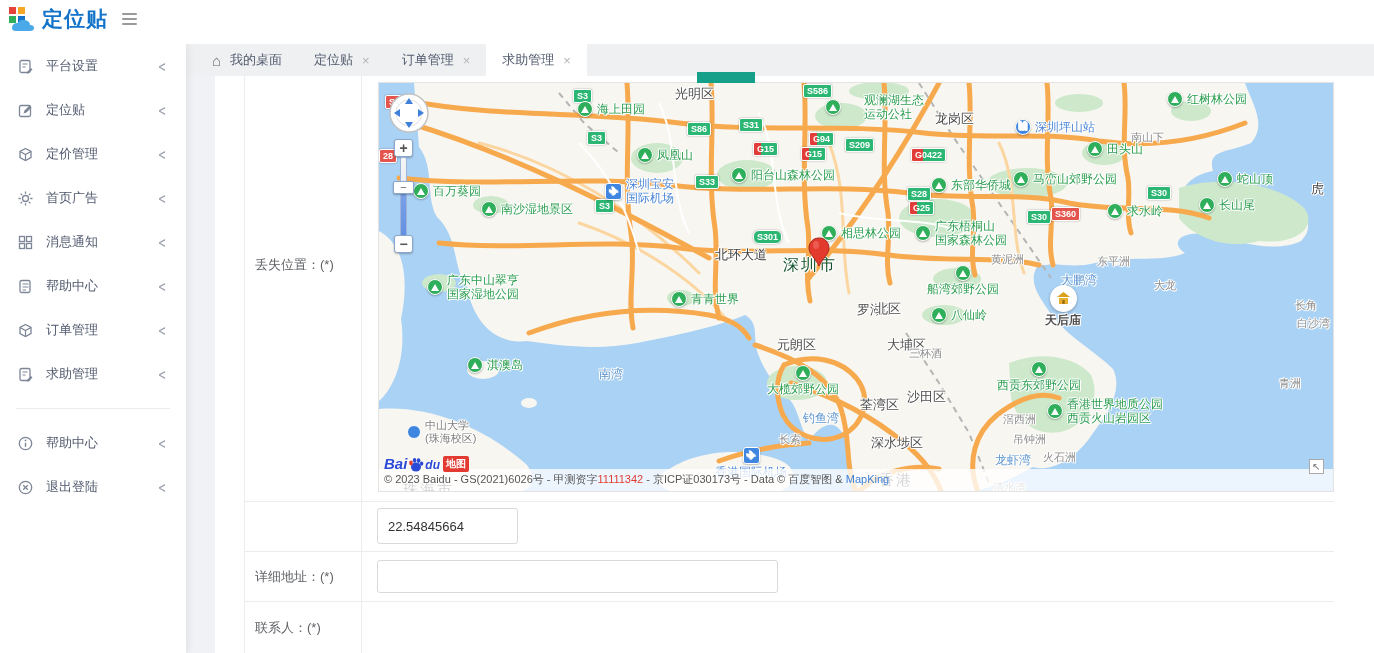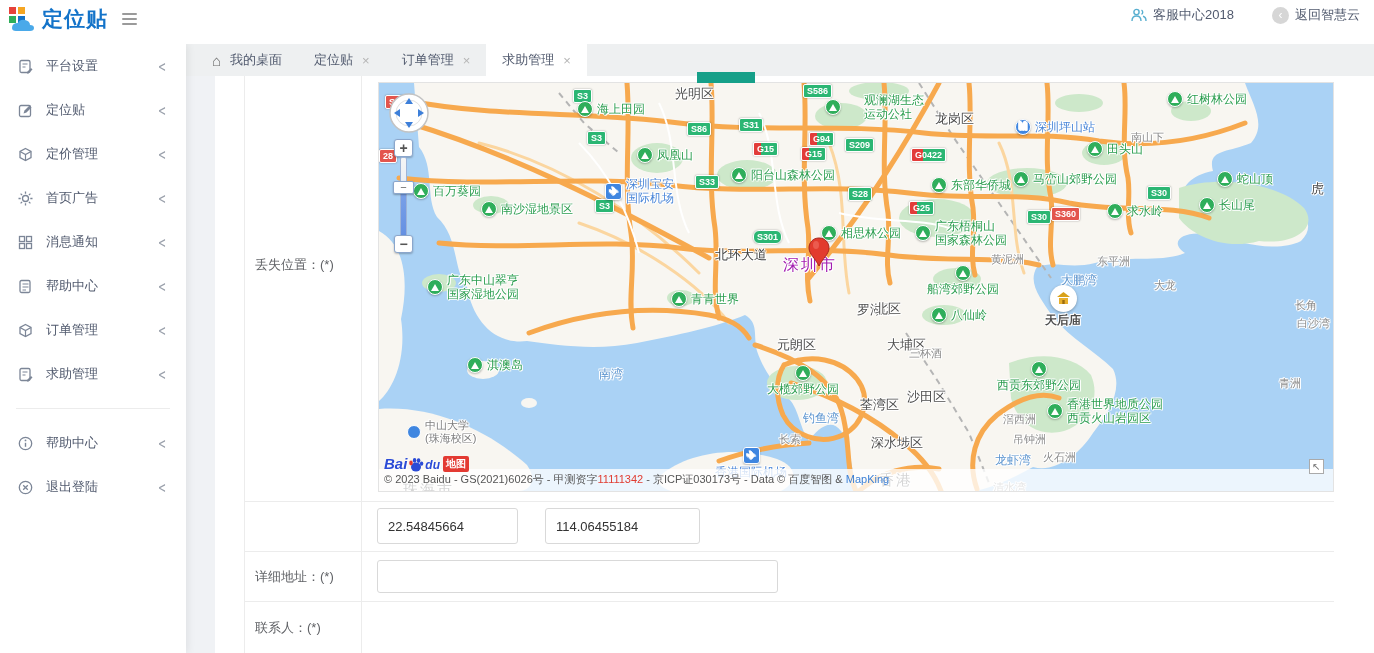--- a/index.html
+++ b/index.html
@@ -39,21 +39,21 @@
 .flabel { position:absolute; left:40px; font-size:13px; color:#606266; }
 .inp { position:absolute; border:1px solid #d9d9d9; border-radius:3px; font-size:13px; color:#333; padding:0 10px; background:#fff; outline:none; font-family:inherit; }
 .teal-clip { position:absolute; left:697px; top:72px; width:58px; height:11px; background:#16a089; z-index:22; }
 
 
 .map { position:absolute; left:163px; top:6px; width:956px; height:410px; overflow:hidden; background:#aad2f5; border:1px solid #e3e3e3; cursor:grab; }
 .map svg.base { position:absolute; left:0; top:0; z-index:1; }
 .lbl { position:absolute; white-space:nowrap; z-index:6; line-height:1.2;
   text-shadow:-1px 0 #fff,1px 0 #fff,0 -1px #fff,0 1px #fff,1px 1px #fff,-1px -1px #fff; }
 .district { font-size:13px; color:#4d4d4d; }
-.city { font-size:16px; color:#a21caf; letter-spacing:2px; }
+.city { font-size:16px; color:#14532d; letter-spacing:2px; }
 .city2 { font-size:15px; color:#404040; letter-spacing:2px; }
 .water-lb { font-size:12px; color:#5b94cf; }
 .tiny { font-size:11px; color:#8b8b8b; }
 .street { font-size:13px; color:#3c3c3c; }
 .poi { display:flex; align-items:center; gap:4px; }
 .poi.stack { flex-direction:column; gap:1px; align-items:center; }
 .gtext { font-size:12px; color:#2a9d4e; }
 .gpin { width:16px; height:16px; background:#2fae5b; border:1px solid #fff; border-radius:50%; box-shadow:0 1px 2px rgba(0,0,0,.25); position:relative; flex:none; }
 .gpin:after { content:""; position:absolute; left:3px; top:3.5px; border-left:4px solid transparent; border-right:4px solid transparent; border-bottom:7px solid #fff; }
 .bluebox { width:17px; height:17px; background:#3f86e0; border:1px solid #fff; border-radius:3px; color:#fff; font-size:11px; display:flex; align-items:center; justify-content:center; flex:none; box-shadow:0 1px 2px rgba(0,0,0,.25); }
@@ -89,34 +89,20 @@
       <rect x="10" y="10" width="7" height="7" fill="#1373c9"></rect>
       <path d="M4 22 q0-5 6-5 q2-4 7-3 q5 1 5 5 q4 0 4 3 q0 3 -4 3 l-14 0 q-4 0 -4-3z" fill="#4aa9e9"></path>
     </svg>
     <span class="logo-text">定位贴</span>
   </div>
   <div class="burger">
       <i></i>
       <i></i>
       <i></i>
     </div>
-  <div class="header-right">
-    <div class="hr-item">
-      <svg width="16" height="14" viewBox="0 0 16 14">
-        <circle cx="5.5" cy="4" r="2.6" fill="none" stroke="#57aecf" stroke-width="1.4"></circle>
-        <path d="M1 13 q0-5 4.5-5 q4.5 0 4.5 5" fill="none" stroke="#57aecf" stroke-width="1.4"></path>
-        <path d="M10.5 2 a2.6 2.6 0 0 1 0 4.4 M12 8.3 q3 .7 3 4.7" fill="none" stroke="#57aecf" stroke-width="1.4"></path>
-      </svg>
-      <span>客服中心2018</span>
-    </div>
-    <div class="hr-item">
-      <span class="circ-back">‹</span>
-      <span>返回智慧云</span>
-    </div>
-  </div>
 </div>
 
 <div class="sidebar" id="sidebar">
     <div class="side-item">
       <svg viewBox="0 0 15 15" stroke="#7c8697" fill="none">
         <rect x="2" y="1.5" width="10" height="12" rx="1.5" fill="none" stroke-width="1.3"></rect>
         <path d="M4.5 5h5 M4.5 8h3" stroke-width="1.2"></path>
         <path d="M9 13l4-4 1.5 1.5-4 4H9z" fill="#7c8697" stroke="none"></path>
       </svg>
       <span>平台设置</span>
@@ -230,21 +216,20 @@
     <div class="vline" style="left:146px"></div>
     <div class="hline" style="top:425px"></div>
     <div class="hline" style="top:475px"></div>
     <div class="hline" style="top:525px"></div>
 
     <div class="flabel" style="top:180px">丢失位置：(*)</div>
     <div class="flabel" style="top:492px">详细地址：(*)</div>
     <div class="flabel" style="top:543px">联系人：(*)</div>
 
     <input class="inp" style="left: 162px; top: 432px; width: 141px; height: 36px;" value="22.54845664">
-    <input class="inp" style="left: 330px; top: 432px; width: 155px; height: 36px;" value="114.06455184">
     <input class="inp" style="left: 162px; top: 484px; width: 401px; height: 33px;" value="">
 
     <div class="map" id="map">
       <svg class="base" width="956" height="410" viewBox="0 0 956 410">
 
         <path fill="#f8f6f1" d="M35,0 L866,0 C874,22 888,42 872,60 C848,70 828,66 834,88 C810,92 798,108 802,126 C822,112 856,106 890,114 C922,122 940,140 922,158 C898,170 862,160 832,152 C806,146 788,158 806,170 C782,180 748,172 716,180 C692,186 676,178 658,184 C648,200 662,216 674,234 C692,256 716,268 734,286 C744,306 730,330 714,350 C700,372 676,390 654,384 C636,394 616,404 596,408 L480,408 C470,386 474,364 462,348 C452,334 438,346 430,358 C420,344 420,324 408,314 C394,300 384,286 378,268 C374,252 380,240 366,232 C338,244 298,252 258,260 C216,268 178,262 148,258 C116,262 94,238 88,204 C74,188 80,154 58,134 C46,114 56,84 40,64 Z"></path>
         <path fill="#f8f6f1" d="M0,148 C26,162 30,198 22,236 C28,276 14,306 0,318 Z"></path>
         <path fill="#f8f6f1" d="M0,326 C58,322 112,350 148,382 C158,396 152,408 140,408 L0,408 Z"></path>
         <path fill="#f8f6f1" d="M282,392 C308,370 356,362 398,376 C420,384 418,400 402,408 L292,408 C280,404 276,398 282,392 Z"></path>
         <path fill="#f8f6f1" d="M495,402 C525,392 562,394 582,402 L582,408 L495,408 Z"></path>
@@ -473,21 +458,21 @@
           <span class="shield" style="left: 216px; top: 116px;">S3</span>
           <span class="shield" style="left: 424px; top: 1px;">S586</span>
           <span class="shield" style="left: 308px; top: 39px;">S86</span>
           <span class="shield" style="left: 360px; top: 35px;">S31</span>
           <span class="shield g" style="left: 430px; top: 49px;">G94</span>
           <span class="shield" style="left: 466px; top: 55px;">S209</span>
           <span class="shield g" style="left: 532px; top: 65px;">G0422</span>
           <span class="shield g" style="left: 374px; top: 59px;">G15</span>
           <span class="shield g" style="left: 422px; top: 64px;">G15</span>
           <span class="shield" style="left: 316px; top: 92px;">S33</span>
-          <span class="shield" style="left: 469px; top: 104px;">S28</span>
+          <span class="shield" style="left: 528px; top: 104px;">S28</span>
           <span class="shield" style="left: 374px; top: 147px; border-radius: 6px;">S301</span>
           <span class="shield g" style="left: 530px; top: 118px;">G25</span>
           <span class="shield" style="left: 648px; top: 127px;">S30</span>
           <span class="shield red" style="left: 672px; top: 124px;">S360</span>
           <span class="shield" style="left: 768px; top: 103px;">S30</span>
         </div>
 
       <svg class="marker" width="22" height="30" viewBox="0 0 22 30">
         <path d="M11,1 C5,1 1,5.5 1,11 C1,17 7,21 11,29 C15,21 21,17 21,11 C21,5.5 17,1 11,1 Z" fill="#e23b2e" stroke="#a8251b" stroke-width="1"></path>
         <ellipse cx="8" cy="8" rx="3" ry="4" fill="#ef6a5e" opacity=".7"></ellipse>

